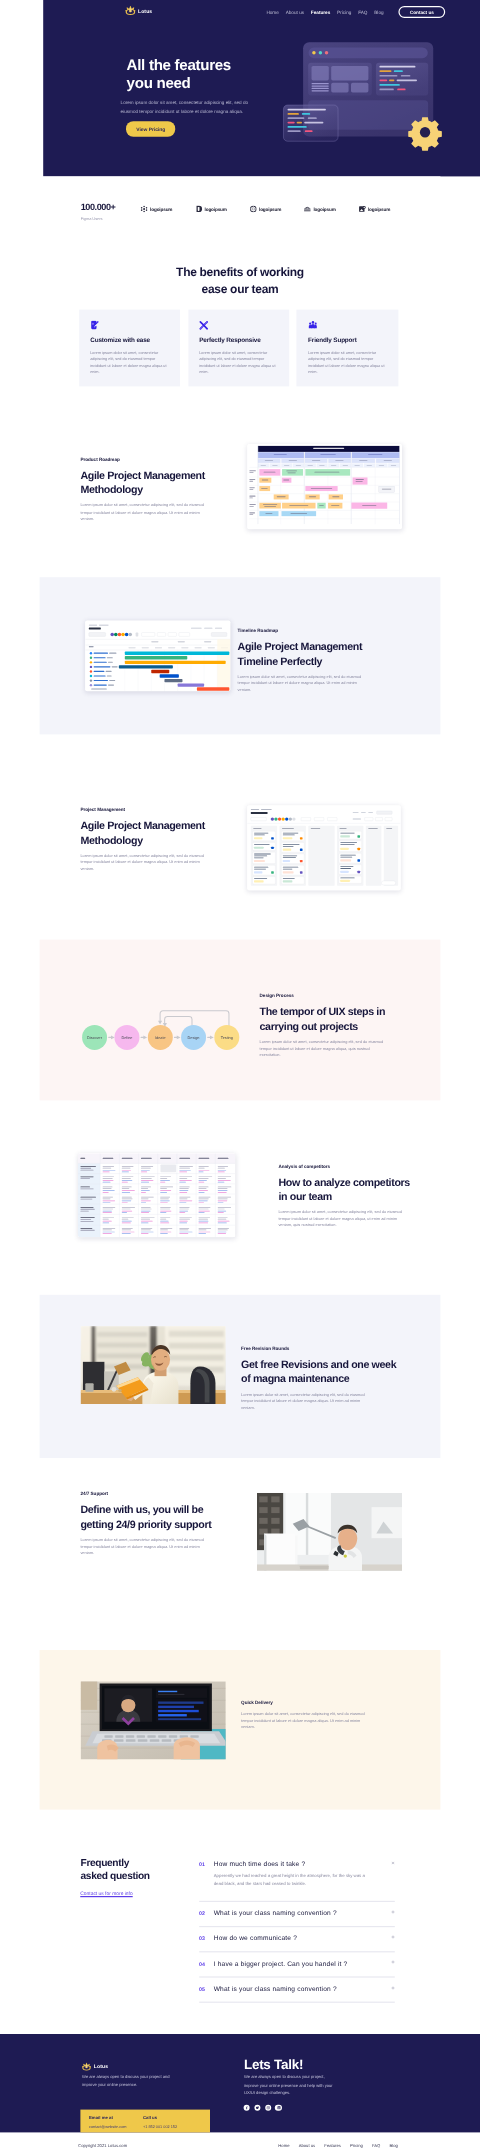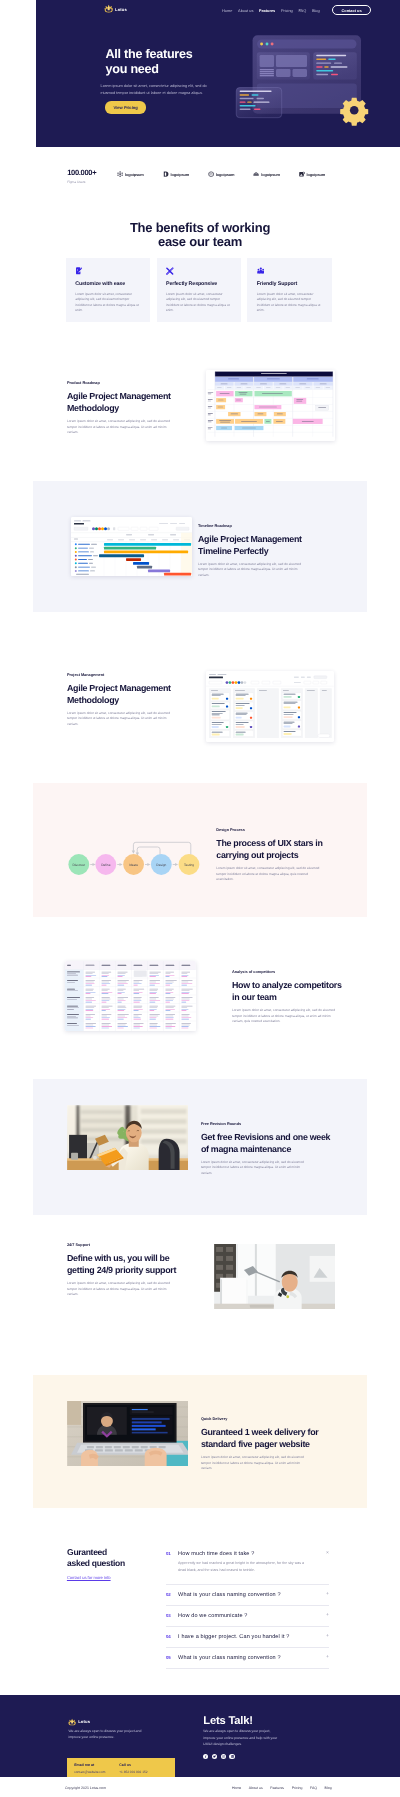--- a/index.html
+++ b/index.html
@@ -34,21 +34,21 @@
   .stats-row{position:absolute;left:67.2px;top:21.5px;width:268px;display:flex;align-items:flex-start;}
   .stat-num{font-size:7.6px;font-weight:700;letter-spacing:-0.35px;color:#16153A;line-height:8px;}
   .stat-lbl{font-size:3.3px;color:#9A9AB0;margin-top:3.2px;letter-spacing:-0.05px;}
   .logo-list{display:flex;align-items:center;gap:19px;margin-left:21px;margin-top:2.6px;}
   .logo-item{display:flex;align-items:center;gap:1.6px;}
   .logo-item svg{width:6.2px;height:6.2px;display:block;}
   .logo-item span{font-size:3.9px;font-weight:600;color:#1A1A2E;letter-spacing:-0.12px;}
 
   
   .benefits-title{position:absolute;left:0;top:220.5px;width:400px;text-align:center;
-                  font-size:13px;font-weight:700;line-height:14.4px;letter-spacing:-0.25px;}
+                  font-size:10px;font-weight:700;line-height:14.4px;letter-spacing:-0.25px;}
   .cards{position:absolute;left:65.9px;top:257.9px;width:266.3px;display:flex;gap:6.2px;}
   .card{width:84.6px;height:63.7px;background:#F3F4FA;padding:9.6px 8.5px 0 9.3px;}
   .card-icon{width:7.6px;height:7.6px;display:block;}
   .card-title{margin-top:6.4px;font-size:5.3px;font-weight:700;color:#16153A;letter-spacing:-.12px;}
   .card-text{margin-top:4.4px;font-size:3.2px;line-height:5.35px;color:#8787A0;width:66px;}
 
   
   .eyebrow{font-size:3.85px;font-weight:700;color:#16153A;letter-spacing:-.02px;}
   .sec-title{margin-top:5.3px;font-size:8.9px;font-weight:700;line-height:12px;
              letter-spacing:-0.3px;color:#16153A;}
@@ -753,21 +753,21 @@
           </g>
       </g>
       <rect x="112" y="63" width="12" height="3.4" rx="1.7" fill="#fff" stroke="#DDE0E8" stroke-width=".25"></rect>
     </svg>
   </div>
 
   <div class="band" style="top:783px;height:134px;background:#FDF5F4;"></div>
   <div class="feat" style="left:216.3px;top:828px;width:112px;">
     <div class="eyebrow">Design Process</div>
     <div class="sec-title">
-      <span>The process of UIX stars in</span><br>
+      <span>The tempor of UIX steps in</span><br>
       <span>carrying out projects</span>
     </div>
     <div class="sec-text">Lorem ipsum dolor sit amet, consectetur adipiscing elit, sed do eiusmod tempor incididunt ut labore et dolore magna aliqua, quis nostrud exercitation.</div>
   </div>
   <svg style="position:absolute;left:62px;top:836px;width:142px;height:42px;" viewBox="0 0 142 42">
     <g fill="none" stroke="#C9C9CE" stroke-width=".9" stroke-linecap="round">
       <path d="M28.6 28.5h2.1"></path>
         <path d="M55.6 28.5h2.1"></path>
         <path d="M83.4 28.5h2.1"></path>
         <path d="M111.1 28.5h2.1"></path>
@@ -1216,24 +1216,20 @@
       <path d="M76 48c3 0 6 2 7.5 4.5l-2.5 2c-1.5-2-3-3-5-3z" fill="#E2E4E5"></path>
       <circle cx="74" cy="53" r="1.4" fill="#C8CB40"></circle>
 
       <rect x="36" y="61" width="24" height="3" rx=".6" fill="#C6C2BB"></rect>
     </g>
   </svg>
 
   <div class="band" style="top:1375px;height:133px;background:#FDF6EA;"></div>
   <div class="feat" style="left:200.9px;top:1417px;width:134.5px;">
     <div class="eyebrow">Quick Delivery</div>
-    <div class="sec-title">
-      <span>Guranteed 1 week delivery for</span><br>
-      <span>standard five pager website</span>
-    </div>
     <div class="sec-text">Lorem ipsum dolor sit amet, consectetur adipiscing elit, sed do eiusmod tempor incididunt ut labore et dolore magna aliqua. Ut enim ad minim veniam.</div>
   </div>
   <svg style="position:absolute;left:66.5px;top:1400.5px;width:121.6px;height:65.7px;" viewBox="0 0 122 66">
     <defs>
         <clipPath id="p3clip">
           <rect width="122" height="66"></rect>
         </clipPath>
       <linearGradient id="p3wood" x1="0" y1="0" x2="1" y2="1">
         <stop offset="0" stop-color="#D9D2C6"></stop>
           <stop offset="1" stop-color="#C3BCAF"></stop>
@@ -1292,21 +1288,21 @@
 
       <path d="M14 66V56c0-4 4-7 9-7 5 0 8 3 8 7v10z" fill="#EFC3A0"></path>
       <path d="M22 54c4-2 8-1 10 2l-3 3c-2-2-4-2-6-1z" fill="#E9B68F"></path>
       <path d="M78 66V54c0-4 5-7 11-7s11 3 11 7v12z" fill="#EFC3A0"></path>
       <path d="M82 52c4-3 10-3 14 0l-2 3c-3-2-7-2-10 0z" fill="#E9B68F"></path>
     </g>
   </svg>
 
   <div style="position:absolute;left:67.1px;top:1547.3px;width:100px;">
     <div class="faq-title">
-      <span>Guranteed</span><br>
+      <span>Frequently</span><br>
       <span>asked question</span>
     </div>
   </div>
   <a class="faq-link" href="#">Contact us for more info</a>
 
   <footer class="footer"></footer>
   <div class="f-logo">
     <svg viewBox="0 0 24 24">
       <g fill="#E8BE4E">
         <ellipse cx="12" cy="15.1" rx="10.2" ry="6.4"></ellipse>

